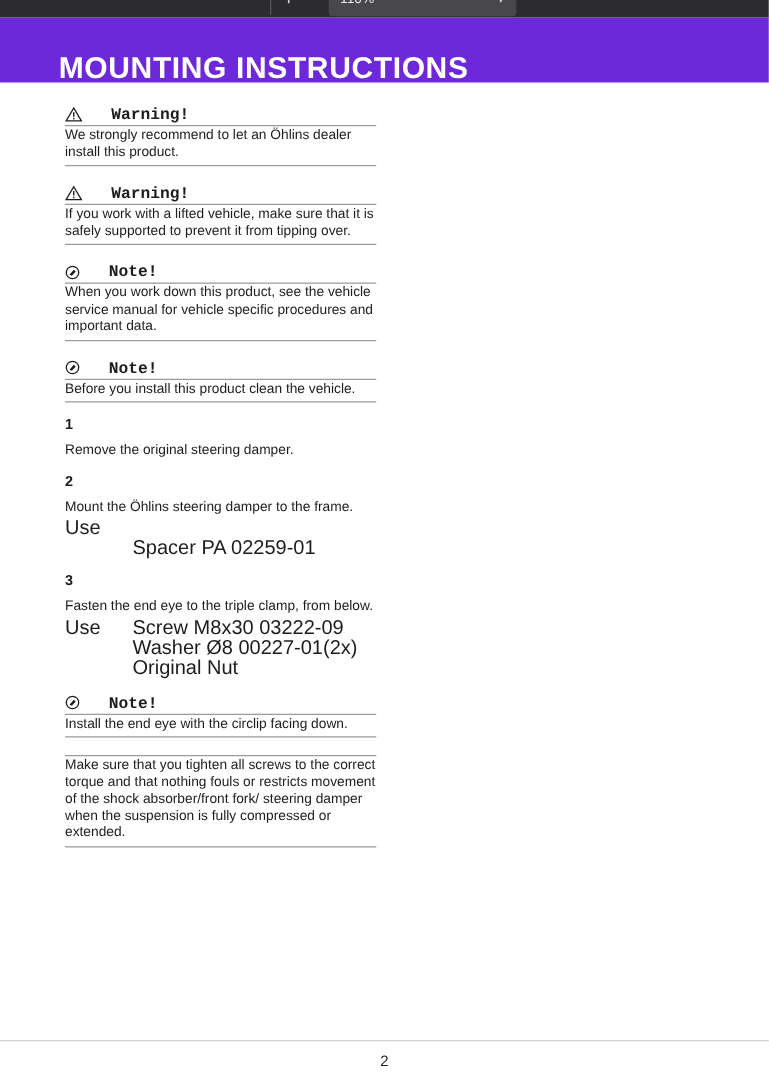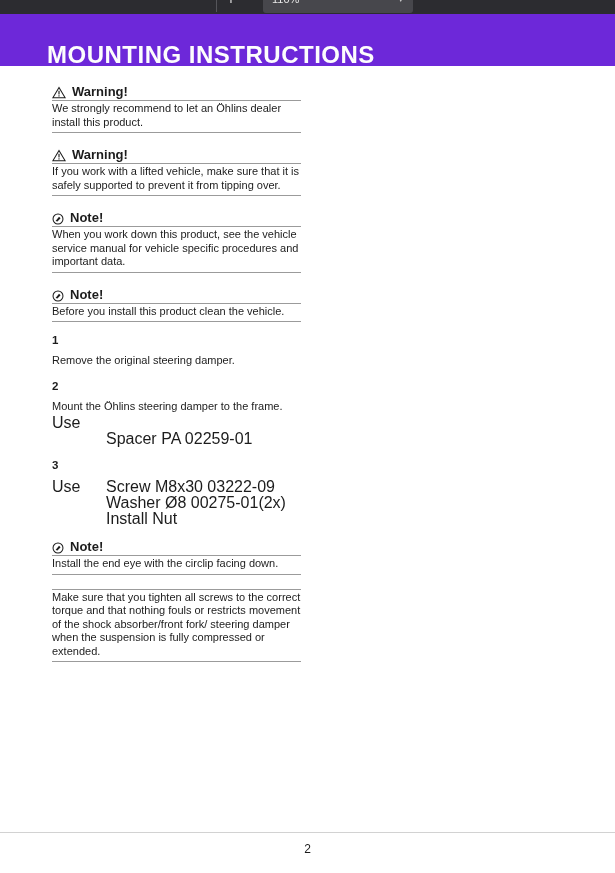--- a/index.html
+++ b/index.html
@@ -89,23 +89,24 @@
     position: absolute;
     top: 84px;
     left: 52px;
     width: 249px;
     color: #1c1c1c;
   }
 
   .callout { margin-bottom: 14px; }
   .callout-head {
     display: flex;
-    align-items: flex-end;
-    gap: 6px;
+    align-items: center;
+    gap: 23px;
     height: 15px;
+    font-family: Liberation Mono, monospace;
   }
   .callout-title {
     font-weight: bold;
     font-size: 13px;
   }
   .icon { display: inline-flex; align-items: center; }
   .rule {
     height: 1px;
     background: #9b9b9b;
     margin-top: 1px;
@@ -257,31 +258,32 @@
       <span class="use-label-empty"></span>
       <span class="use-part">Spacer PA 02259-01</span>
     </div>
     <div class="use-row">
       <span class="use-label-empty"></span>
     </div>
   </section>
 
   <section class="step">
     <div class="step-number">3</div>
+    <p class="step-text">Fasten the end eye to the triple clamp, from below.</p>
     <div class="use-row">
       <span class="use-label">Use</span>
       <span class="use-part">Screw M8x30 03222-09</span>
     </div>
     <div class="use-row">
       <span class="use-label-empty"></span>
-      <span class="use-part">Washer Ø8 00275-01(2x)</span>
+      <span class="use-part">Washer Ø8 00227-01(2x)</span>
     </div>
     <div class="use-row">
       <span class="use-label-empty"></span>
-      <span class="use-part">Install Nut</span>
+      <span class="use-part">Original Nut</span>
     </div>
   </section>
 
   <section class="callout" style="margin-top:2px;">
     <div class="callout-head">
       <span class="icon">
         <svg width="12" height="12" viewBox="0 0 14 14">
             <circle cx="7" cy="7" r="5.8" fill="none" stroke="#1c1c1c" stroke-width="1.2"></circle>
             <path d="M4.2 9.2 L8.2 4.4 L10 6 L6.4 10 Z" fill="#1c1c1c"></path>
           </svg>

